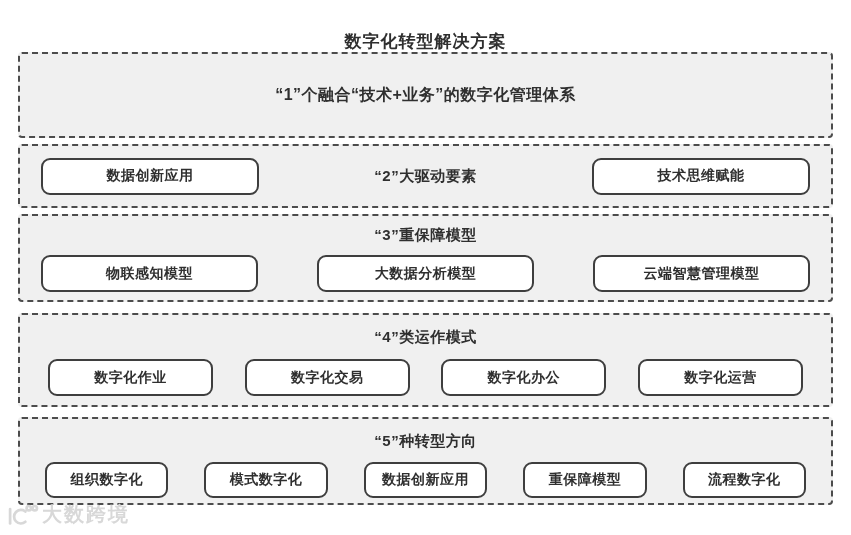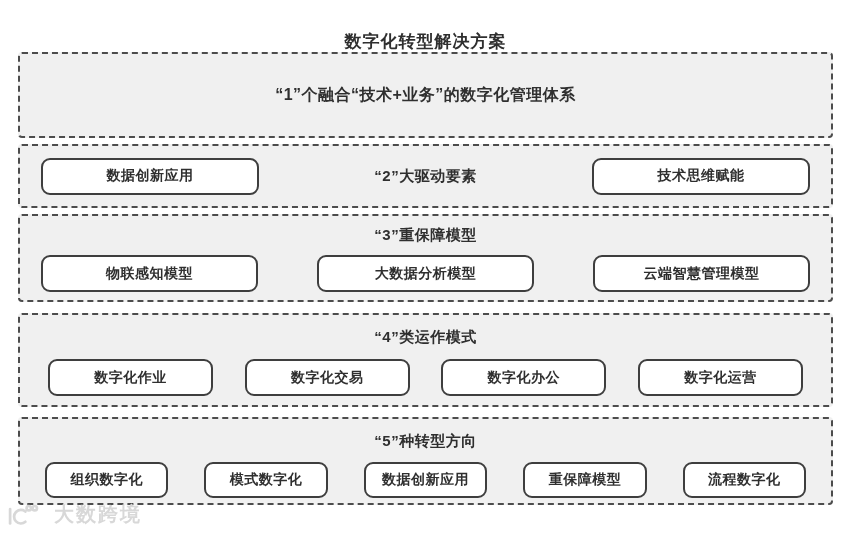--- a/index.html
+++ b/index.html
@@ -92,21 +92,21 @@
   .band-5 { top: 417px; height: 88px; padding-top: 13px; }
   .band-5 .row { padding: 0 25px; margin-top: 11px; gap: 36px; }
   .band-5 .pill { width: 133px; height: 36px; }
   
   .watermark {
     position: absolute;
     left: 5px;
     top: 501px;
     display: flex;
     align-items: center;
-    gap: 15px;
+    gap: 3px;
     color: #d8d8d8;
     font-size: 20px;
     font-weight: bold;
     letter-spacing: 2px;
     z-index: 2;
   }
   .watermark svg { display: block; }
 </style>
 </head>
 <body>

